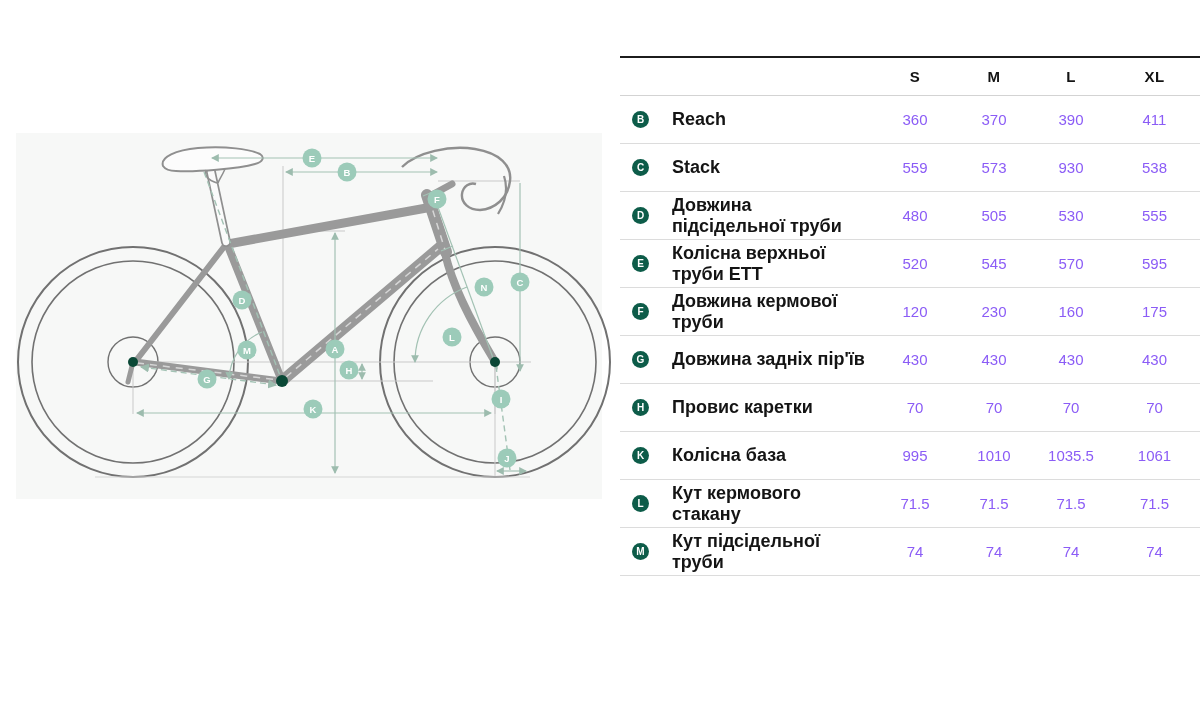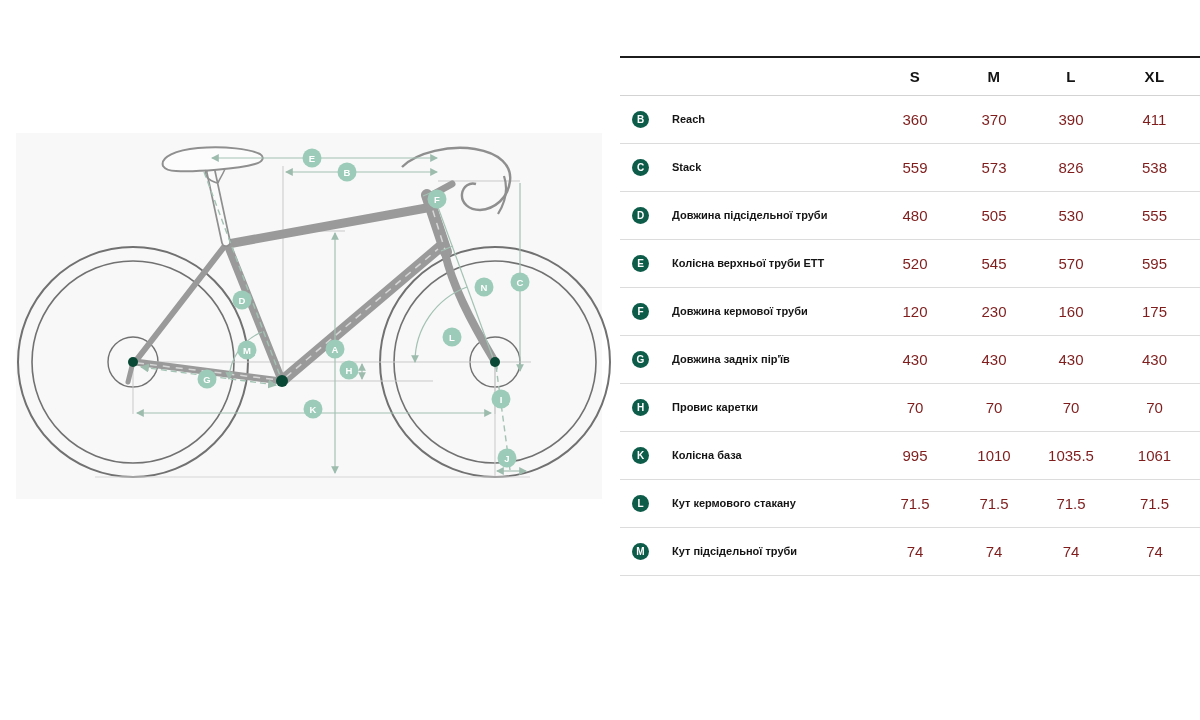--- a/index.html
+++ b/index.html
@@ -21,24 +21,24 @@
     grid-template-columns:52px 203px 80px 78px 76px 91px;
     align-items:center;
   }
   .thead{height:37px;border-bottom:1px solid #d3d3d3;}
   .trow{height:47px;border-bottom:1px solid #dcdcdc;}
   .size-h{
     text-align:center;font-weight:700;font-size:15px;color:#141414;
     letter-spacing:.3px;
   }
   .row-label{
-    font-weight:700;font-size:11px;color:#141414;line-height:1.15;
+    font-weight:700;font-size:18px;color:#141414;line-height:1.15;
     padding-right:6px;
   }
-  .val{text-align:center;font-size:15px;color:#7f1d1d;font-weight:500;}
+  .val{text-align:center;font-size:15px;color:#8b5cf6;font-weight:500;}
   .badge{
     width:17px;height:17px;border-radius:50%;
     background:#0d5c49;color:#ffffff;
     font-size:10px;font-weight:700;
     display:flex;align-items:center;justify-content:center;
     margin-left:12px;
   }
 
   
   .ref{stroke:#c9c9c9;stroke-width:1;fill:none;}
@@ -227,21 +227,21 @@
       <div class="val">411</div>
     </div>
 
     <div class="trow">
       <div>
           <span class="badge">C</span>
         </div>
       <div class="row-label">Stack</div>
       <div class="val">559</div>
       <div class="val">573</div>
-      <div class="val">826</div>
+      <div class="val">930</div>
       <div class="val">538</div>
     </div>
 
     <div class="trow">
       <div>
           <span class="badge">D</span>
         </div>
       <div class="row-label">Довжина підсідельної труби</div>
       <div class="val">480</div>
       <div class="val">505</div>

